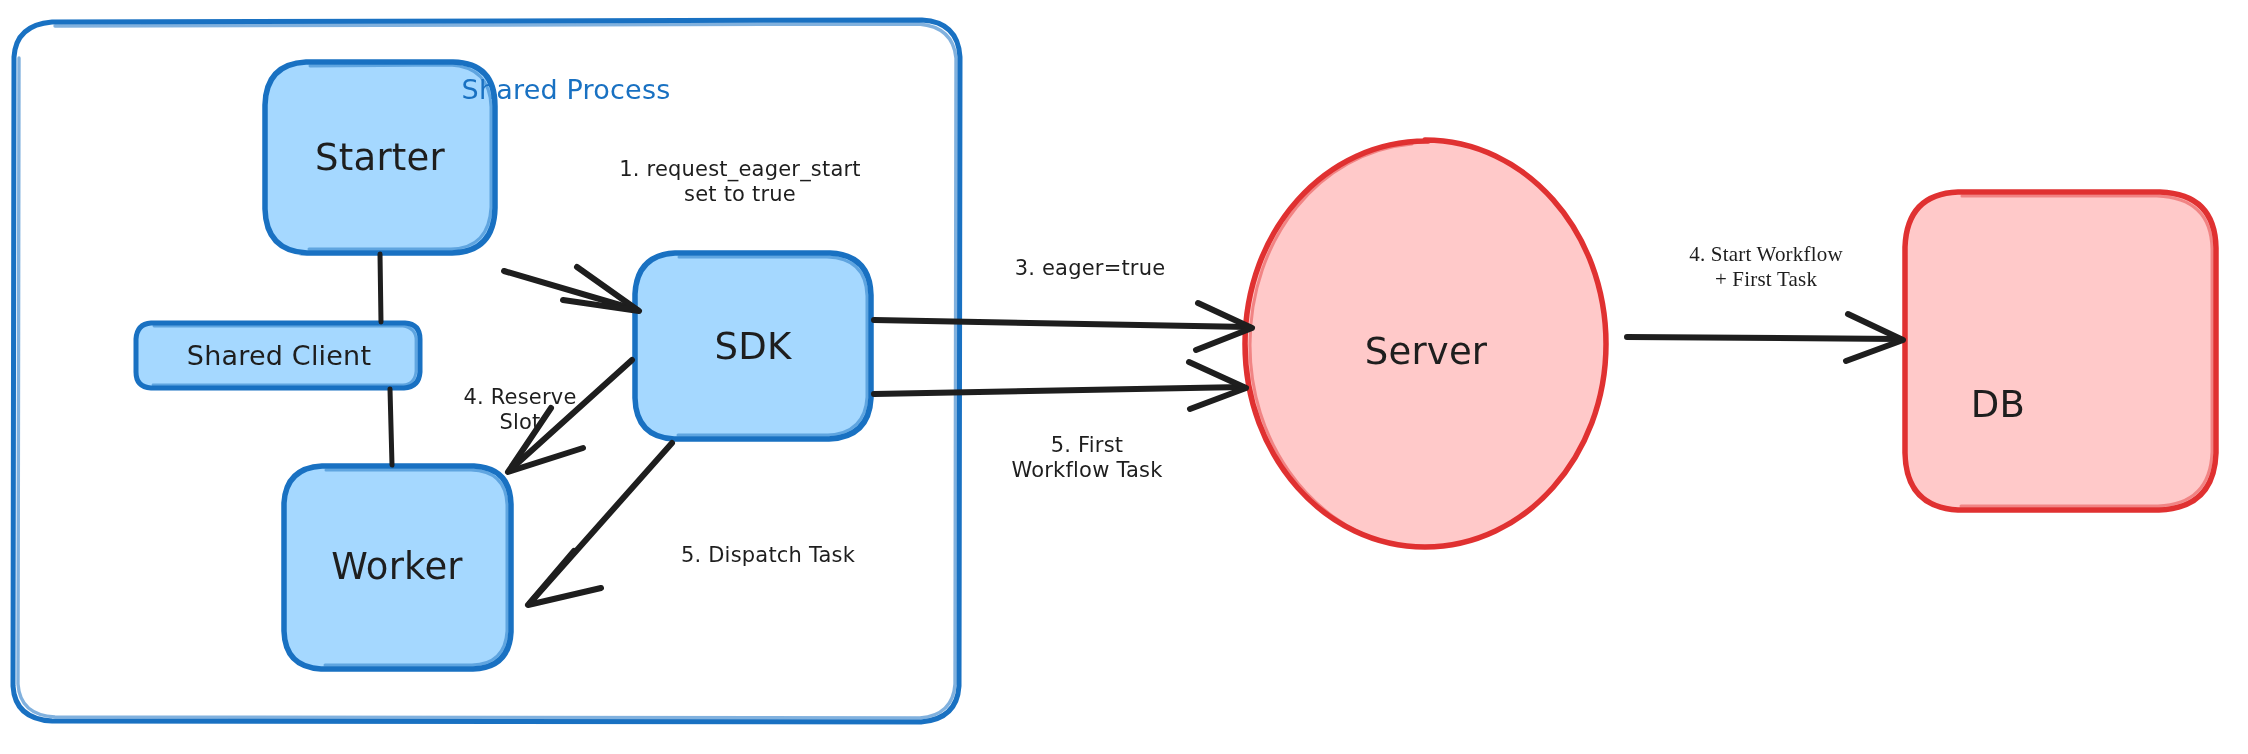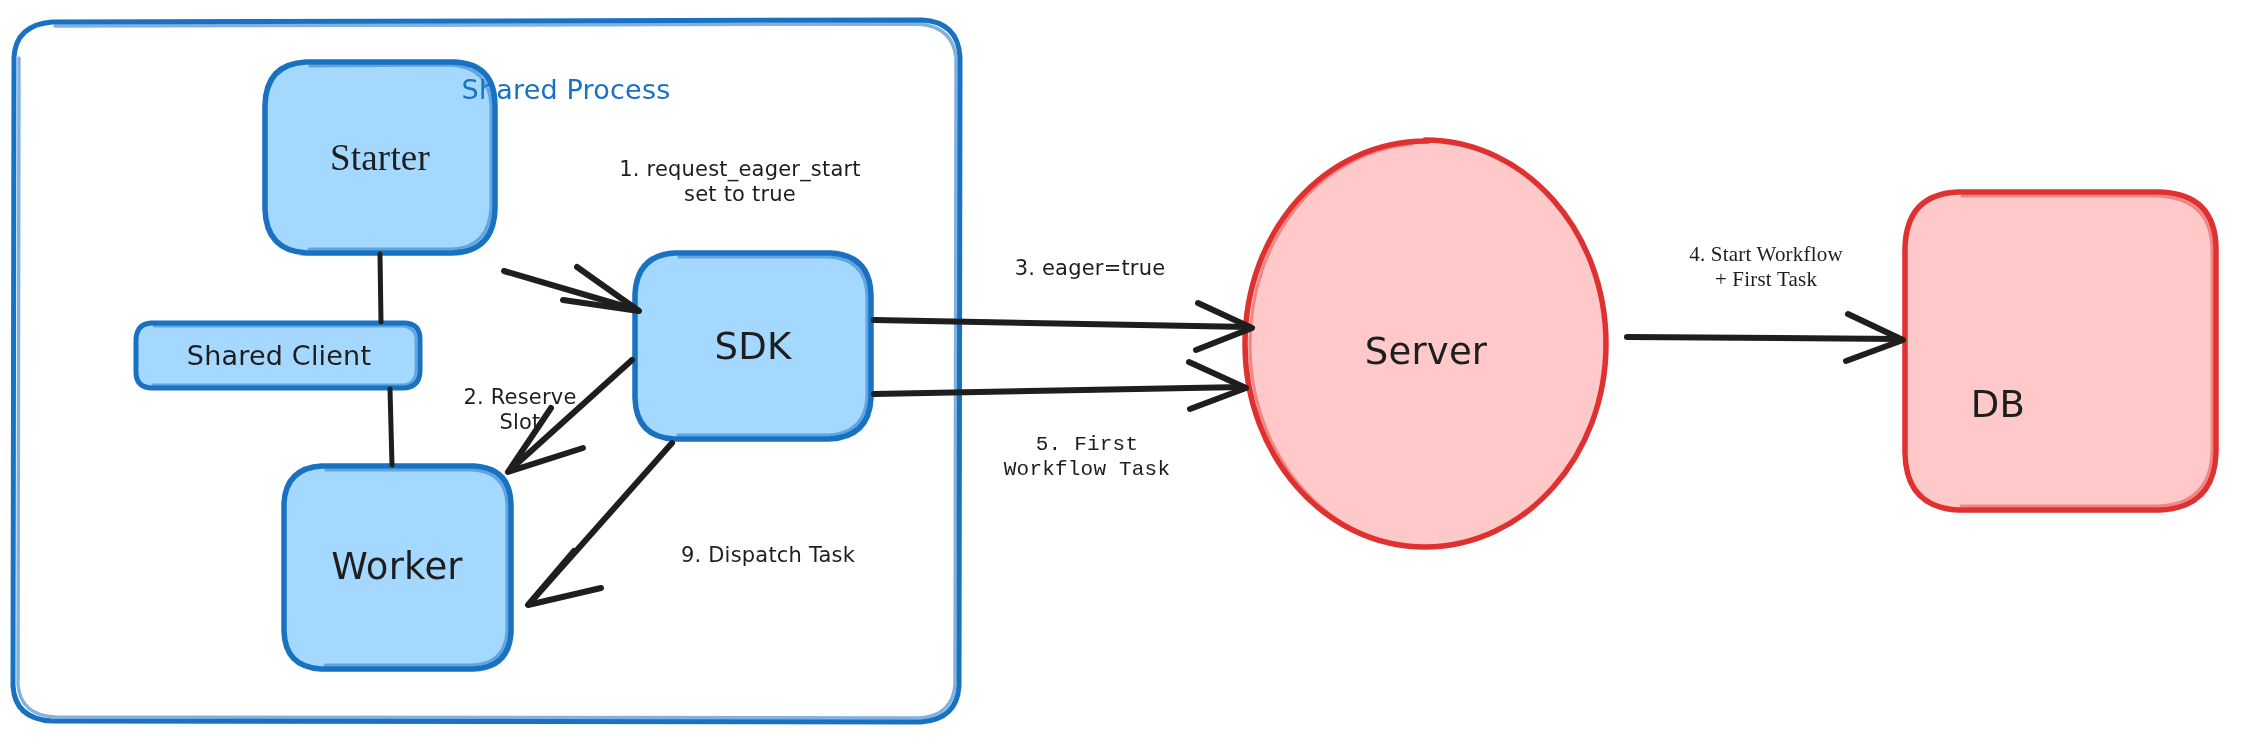--- a/index.html
+++ b/index.html
@@ -144,42 +144,42 @@
 
     <g>
       <path class="connector" stroke-width="6" d="M 1627 337 L 1900 339"></path>
       <path class="arrowhead" stroke-width="6" d="M 1848 314 L 1903 340 L 1846 361"></path>
     </g>
 
   </svg>
 
   <div class="txt group-label" style="left: 566px; top: 53px; margin-top: 37px;">Shared Process</div>
 
-  <div class="txt node-label" style="left: 380px; top: 158px; font-family: Liberation Serif, serif;">Starter</div>
+  <div class="txt node-label" style="left: 380px; top: 158px;">Starter</div>
 
   <div class="txt node-label-sm" style="left: 279px; top: 356px;">Shared Client</div>
 
   <div class="txt node-label" style="left: 397px; top: 567px;">Worker</div>
 
   <div class="txt node-label" style="left: 753px; top: 347px;">SDK</div>
 
   <div class="txt node-label" style="left: 1426px; top: 352px;">Server</div>
 
   <div class="txt node-label" style="left: 1998px; top: 360px; margin-top: 45px;">DB</div>
 
 
   <div class="txt edge-label" style="left: 740px; top: 182px;">1. request_eager_start
 set to true</div>
 
-  <div class="txt edge-label" style="left: 520px; top: 410px;">2. Reserve
+  <div class="txt edge-label" style="left: 520px; top: 410px;">4. Reserve
 Slot</div>
 
   <div class="txt edge-label" style="left: 1090px; top: 268px;">3. eager=true</div>
 
   <div class="txt edge-label" style="left: 1766px; top: 267px; font-family: Liberation Serif, serif;">4. Start Workflow
 + First Task</div>
 
-  <div class="txt edge-label" style="left: 1087px; top: 458px; font-family: Liberation Mono, monospace;">5. First
+  <div class="txt edge-label" style="left: 1087px; top: 458px;">5. First
 Workflow Task</div>
 
-  <div class="txt edge-label" style="left: 768px; top: 555px;">9. Dispatch Task</div>
+  <div class="txt edge-label" style="left: 768px; top: 555px;">5. Dispatch Task</div>
 
 </div>
 
 </body></html>

